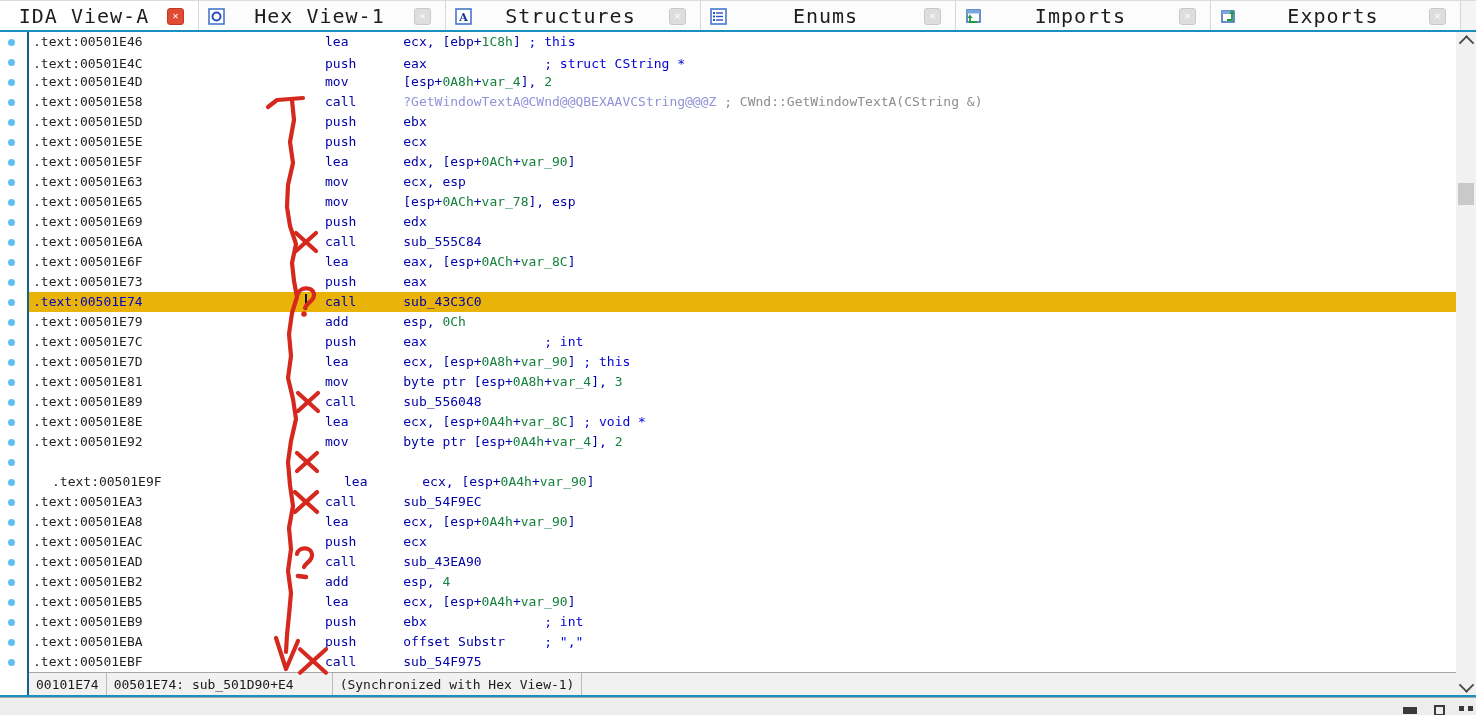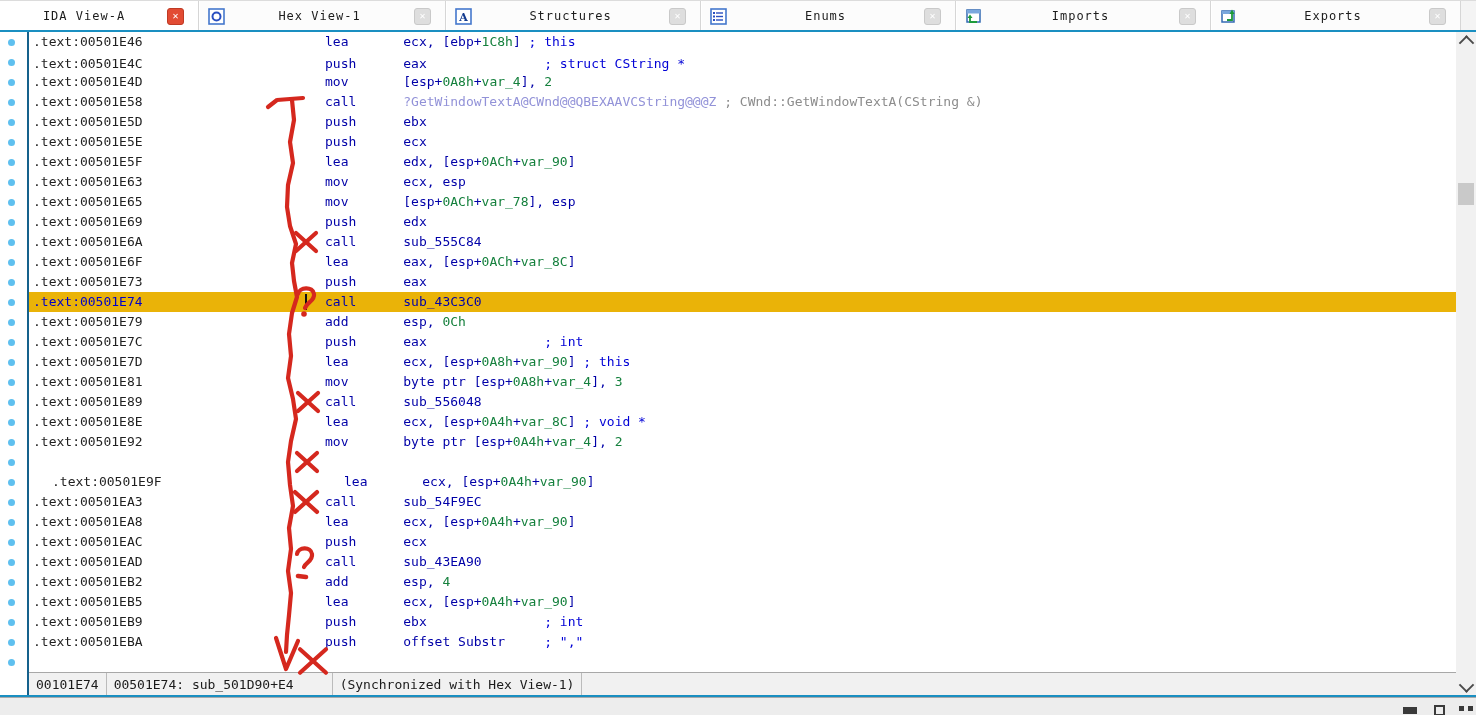--- a/index.html
+++ b/index.html
@@ -5,21 +5,21 @@
   html,body{margin:0;padding:0;background:#ececec;}
   #app{position:relative;width:1476px;height:715px;overflow:hidden;background:#ffffff;
        font-family:"DejaVu Sans Mono","Liberation Mono",monospace;}
   
   .tabbar{position:absolute;left:0;top:0;width:1476px;height:30px;background:#f4f4f4;
           border-top:1px solid #dcdcdc;display:flex;}
   .tab{position:relative;height:30px;display:flex;align-items:center;background:#fcfcfc;
        border-right:1px solid #d6d6d6;border-left:1px solid #ffffff;box-sizing:border-box;cursor:default;}
   .tab.active{background:#ffffff;}
   .tab .ticon{width:17px;height:17px;margin-left:8px;flex:0 0 auto;}
-  .tab .tlabel{flex:1;text-align:center;font-size:12px;color:#1c1c1c;letter-spacing:1px;
+  .tab .tlabel{flex:1;text-align:center;font-size:20px;color:#1c1c1c;letter-spacing:1px;
                overflow:hidden;white-space:nowrap;}
   .tclose{width:15px;height:15px;margin-right:14px;flex:0 0 auto;border-radius:3px;
           display:flex;align-items:center;justify-content:center;font-size:10px;line-height:1;}
   .tclose.red{background:#e24b33;border:1px solid #bf3a24;color:#ffffff;}
   .tclose.grey{background:#dedede;border:1px solid #c9c9c9;color:#ffffff;}
   .accent-top{position:absolute;left:0;top:30px;width:1476px;height:2px;background:#1a8fc1;}
   
   .gutter{position:absolute;left:0;top:32px;width:27px;height:663px;background:#ffffff;}
   .gutter-border{position:absolute;left:27px;top:32px;width:2px;height:663px;background:#15618c;}
   .bdot{position:absolute;left:8px;width:7px;height:7px;border-radius:50%;background:#5fc0ef;}
@@ -180,20 +180,21 @@
       <div class="row" style="top: 400px;"><span class="addr">.text:00501E92</span><span class="tk-m">mov       </span><span class="tk-m">byte ptr [esp+</span><span class="tk-g">0A4h</span><span class="tk-m">+</span><span class="tk-g">var_4</span><span class="tk-m">], </span><span class="tk-g">2</span></div>
       <div class="row" style="top: 440px; padding-left: 23px;"><span class="addr">.text:00501E9F</span><span class="tk-m">lea       </span><span class="tk-m">ecx, [esp+</span><span class="tk-g">0A4h</span><span class="tk-m">+</span><span class="tk-g">var_90</span><span class="tk-m">]</span></div>
       <div class="row" style="top: 460px;"><span class="addr">.text:00501EA3</span><span class="tk-m">call      </span><span class="tk-m">sub_54F9EC</span></div>
       <div class="row" style="top: 480px;"><span class="addr">.text:00501EA8</span><span class="tk-m">lea       </span><span class="tk-m">ecx, [esp+</span><span class="tk-g">0A4h</span><span class="tk-m">+</span><span class="tk-g">var_90</span><span class="tk-m">]</span></div>
       <div class="row" style="top: 500px;"><span class="addr">.text:00501EAC</span><span class="tk-m">push      </span><span class="tk-m">ecx</span></div>
       <div class="row" style="top: 520px;"><span class="addr">.text:00501EAD</span><span class="tk-m">call      </span><span class="tk-m">sub_43EA90</span></div>
       <div class="row" style="top: 540px;"><span class="addr">.text:00501EB2</span><span class="tk-m">add       </span><span class="tk-m">esp, </span><span class="tk-g">4</span></div>
       <div class="row" style="top: 560px;"><span class="addr">.text:00501EB5</span><span class="tk-m">lea       </span><span class="tk-m">ecx, [esp+</span><span class="tk-g">0A4h</span><span class="tk-m">+</span><span class="tk-g">var_90</span><span class="tk-m">]</span></div>
       <div class="row" style="top: 580px;"><span class="addr">.text:00501EB9</span><span class="tk-m">push      </span><span class="tk-m">ebx</span><span class="tk-sp">               </span><span class="tk-c">; int</span></div>
       <div class="row" style="top: 600px;"><span class="addr">.text:00501EBA</span><span class="tk-m">push      </span><span class="tk-m">offset Substr</span><span class="tk-sp">     </span><span class="tk-c">; ","</span></div>
+      <div class="row" style="top: 620px;"><span class="addr">.text:00501EBF</span><span class="tk-m">call      </span><span class="tk-m">sub_54F975</span></div>
     </div>
 
   <div class="cursor"></div>
 
   <div class="scrollbar">
     <div class="sb-btn" style="top:0;">
       <div class="chev up"></div>
     </div>
     <div class="sb-thumb" id="sbthumb" style="top: 151px; height: 22px;"></div>
     <div class="sb-btn" style="top:645px;">

